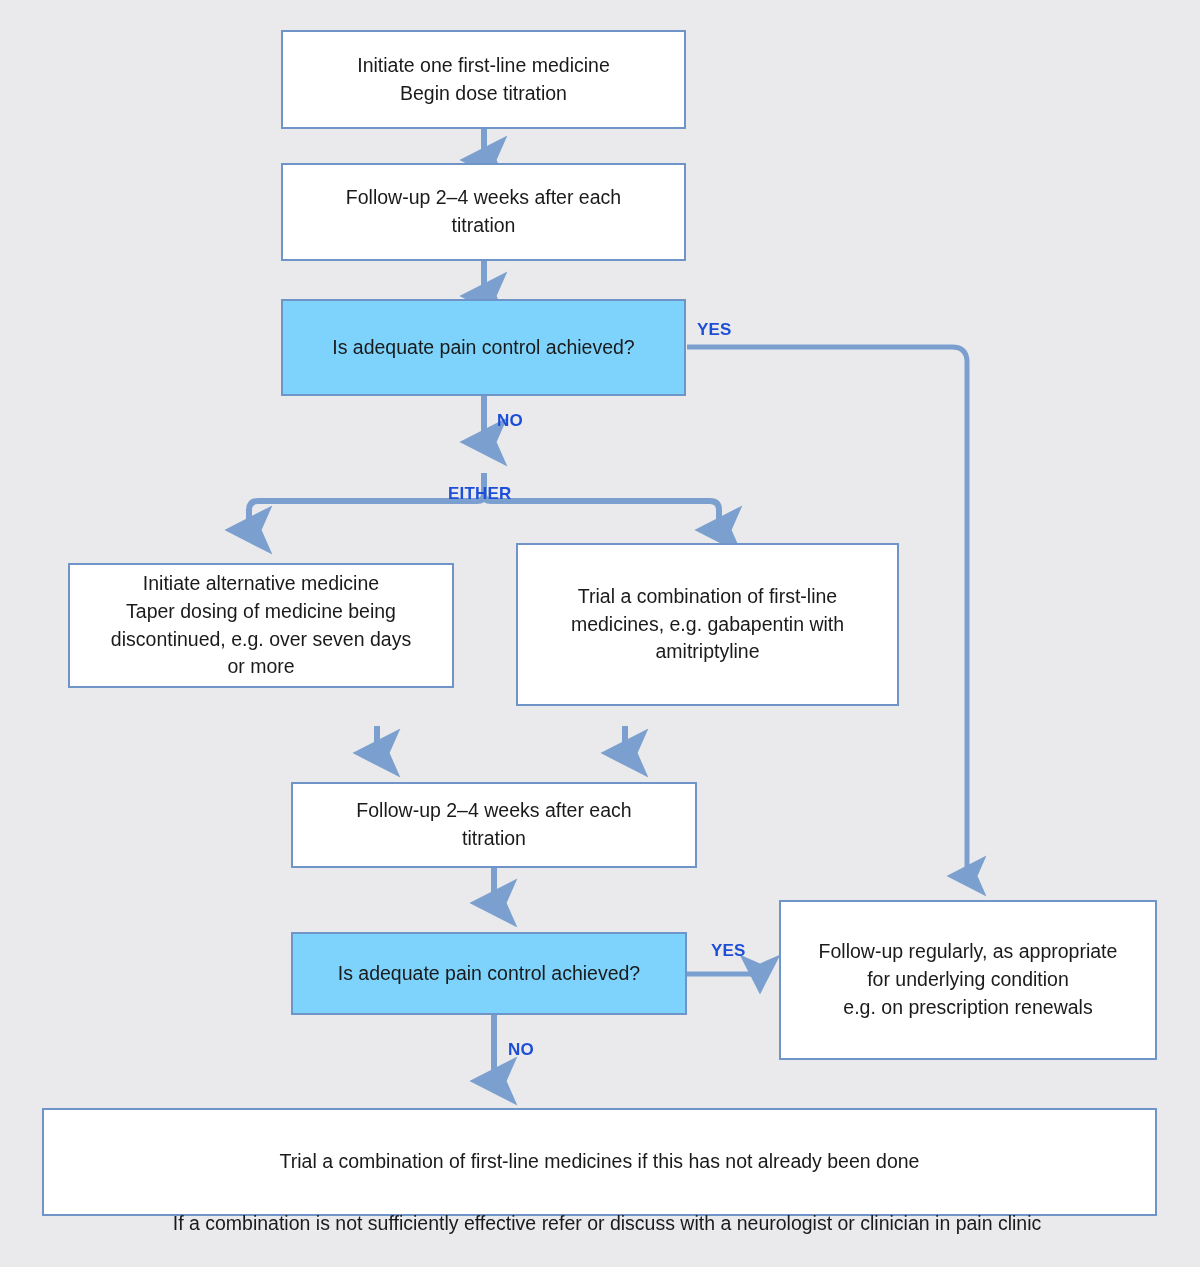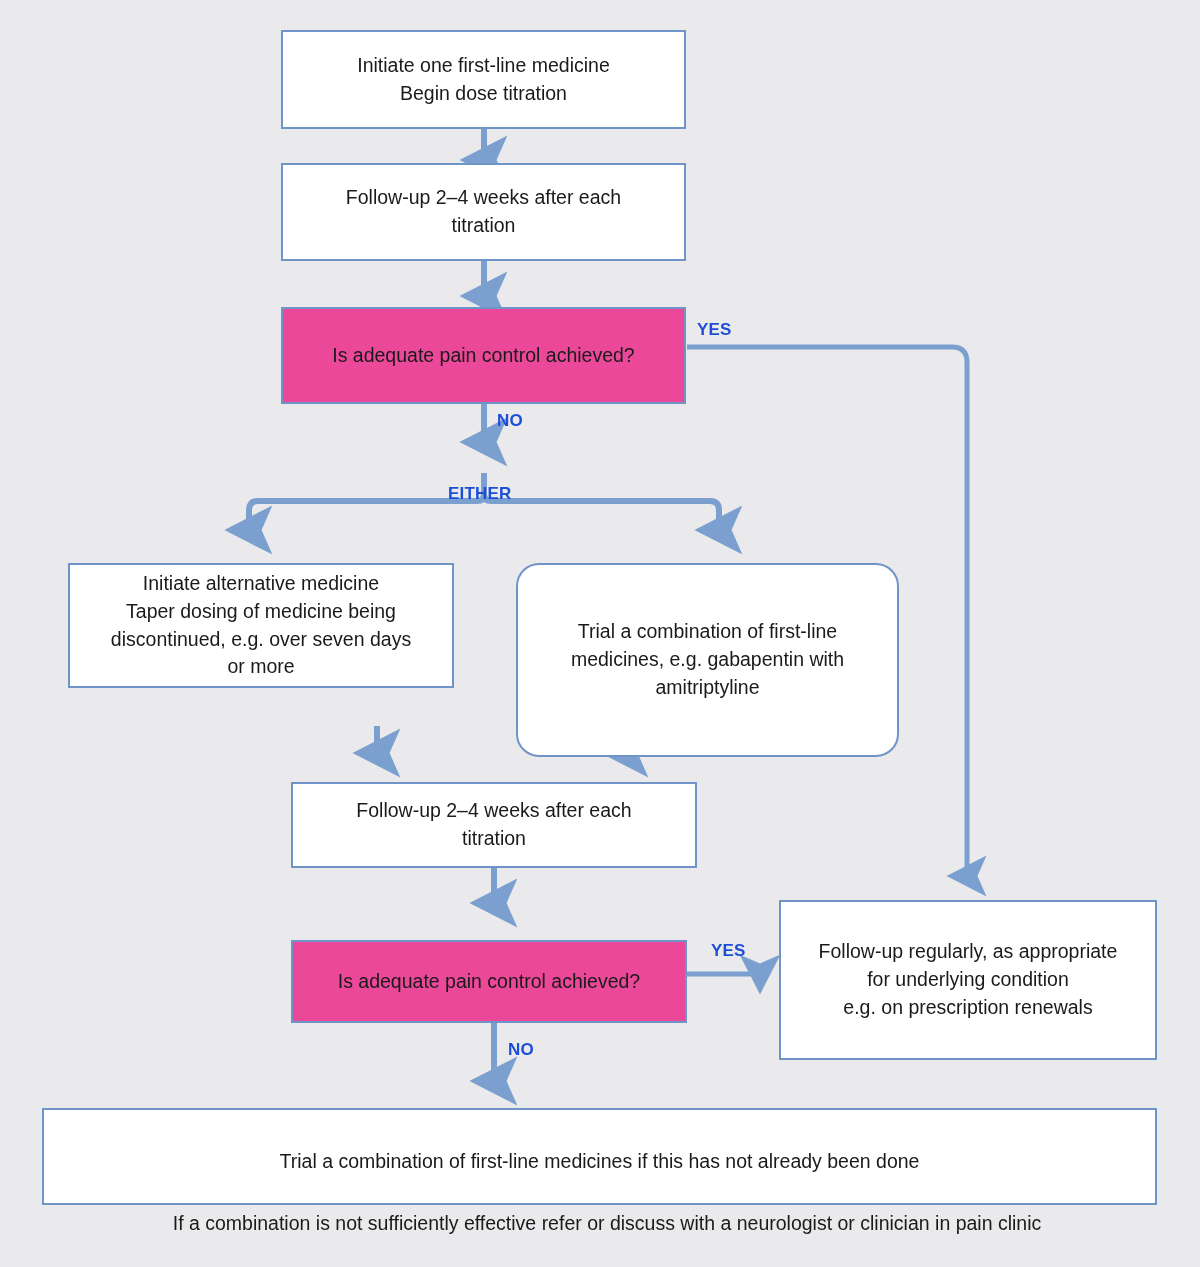--- a/index.html
+++ b/index.html
@@ -34,22 +34,21 @@
     display: flex;
     align-items: center;
     justify-content: center;
     text-align: center;
     color: #1a1a1a;
     font-size: 19.5px;
     line-height: 1.42;
     padding: 6px 14px;
   }
   .node.decision {
-    background: #ec4899;
-    margin-top: 8px;
+    background: #7dd3fc;
   }
   .node .txt {
     width: 100%;
     white-space: pre-line;
   }
   .edge-label {
     position: absolute;
     font-size: 17px;
     font-weight: bold;
     color: #1d4ed8;
@@ -116,42 +115,42 @@
     <span class="txt">Is adequate pain control achieved?</span>
   </div>
 
   <div class="node" style="left:68px; top:563px; width:386px; height:125px;">
     <span class="txt">Initiate alternative medicine
 Taper dosing of medicine being
 discontinued, e.g. over seven days
 or more</span>
   </div>
 
-  <div class="node" style="left:516px; top:563px; width:383px; height:194px;border-radius:23px;">
+  <div class="node" style="left:516px; top:543px; width:383px; height:163px;">
     <span class="txt">Trial a combination of first-line
 medicines, e.g. gabapentin with
 amitriptyline</span>
   </div>
 
   <div class="node" style="left:291px; top:782px; width:406px; height:86px;">
     <span class="txt">Follow-up 2–4 weeks after each
 titration</span>
   </div>
 
   <div class="node decision" style="left:291px; top:932px; width:396px; height:83px;">
     <span class="txt">Is adequate pain control achieved?</span>
   </div>
 
   <div class="node" style="left:779px; top:900px; width:378px; height:160px;align-items:center;">
     <span class="txt">Follow-up regularly, as appropriate
 for underlying condition
 e.g. on prescription renewals</span>
   </div>
 
-  <div class="node bottom-node" style="left:42px; top:1108px; width:1115px; height:97px;">
+  <div class="node bottom-node" style="left:42px; top:1108px; width:1115px; height:108px;">
     <div class="bottom-line first">Trial a combination of first-line medicines if this has not already been done</div>
     <div class="bottom-line second">If a combination is not sufficiently effective refer or discuss with a neurologist or clinician in pain clinic</div>
   </div>
 
   <div class="edge-label" style="left:697px; top:320px;">YES</div>
 
   <div class="edge-label" style="left:497px; top:411px;">NO</div>
 
   <div class="edge-label" style="left:448px; top:484px;">EITHER</div>
 

